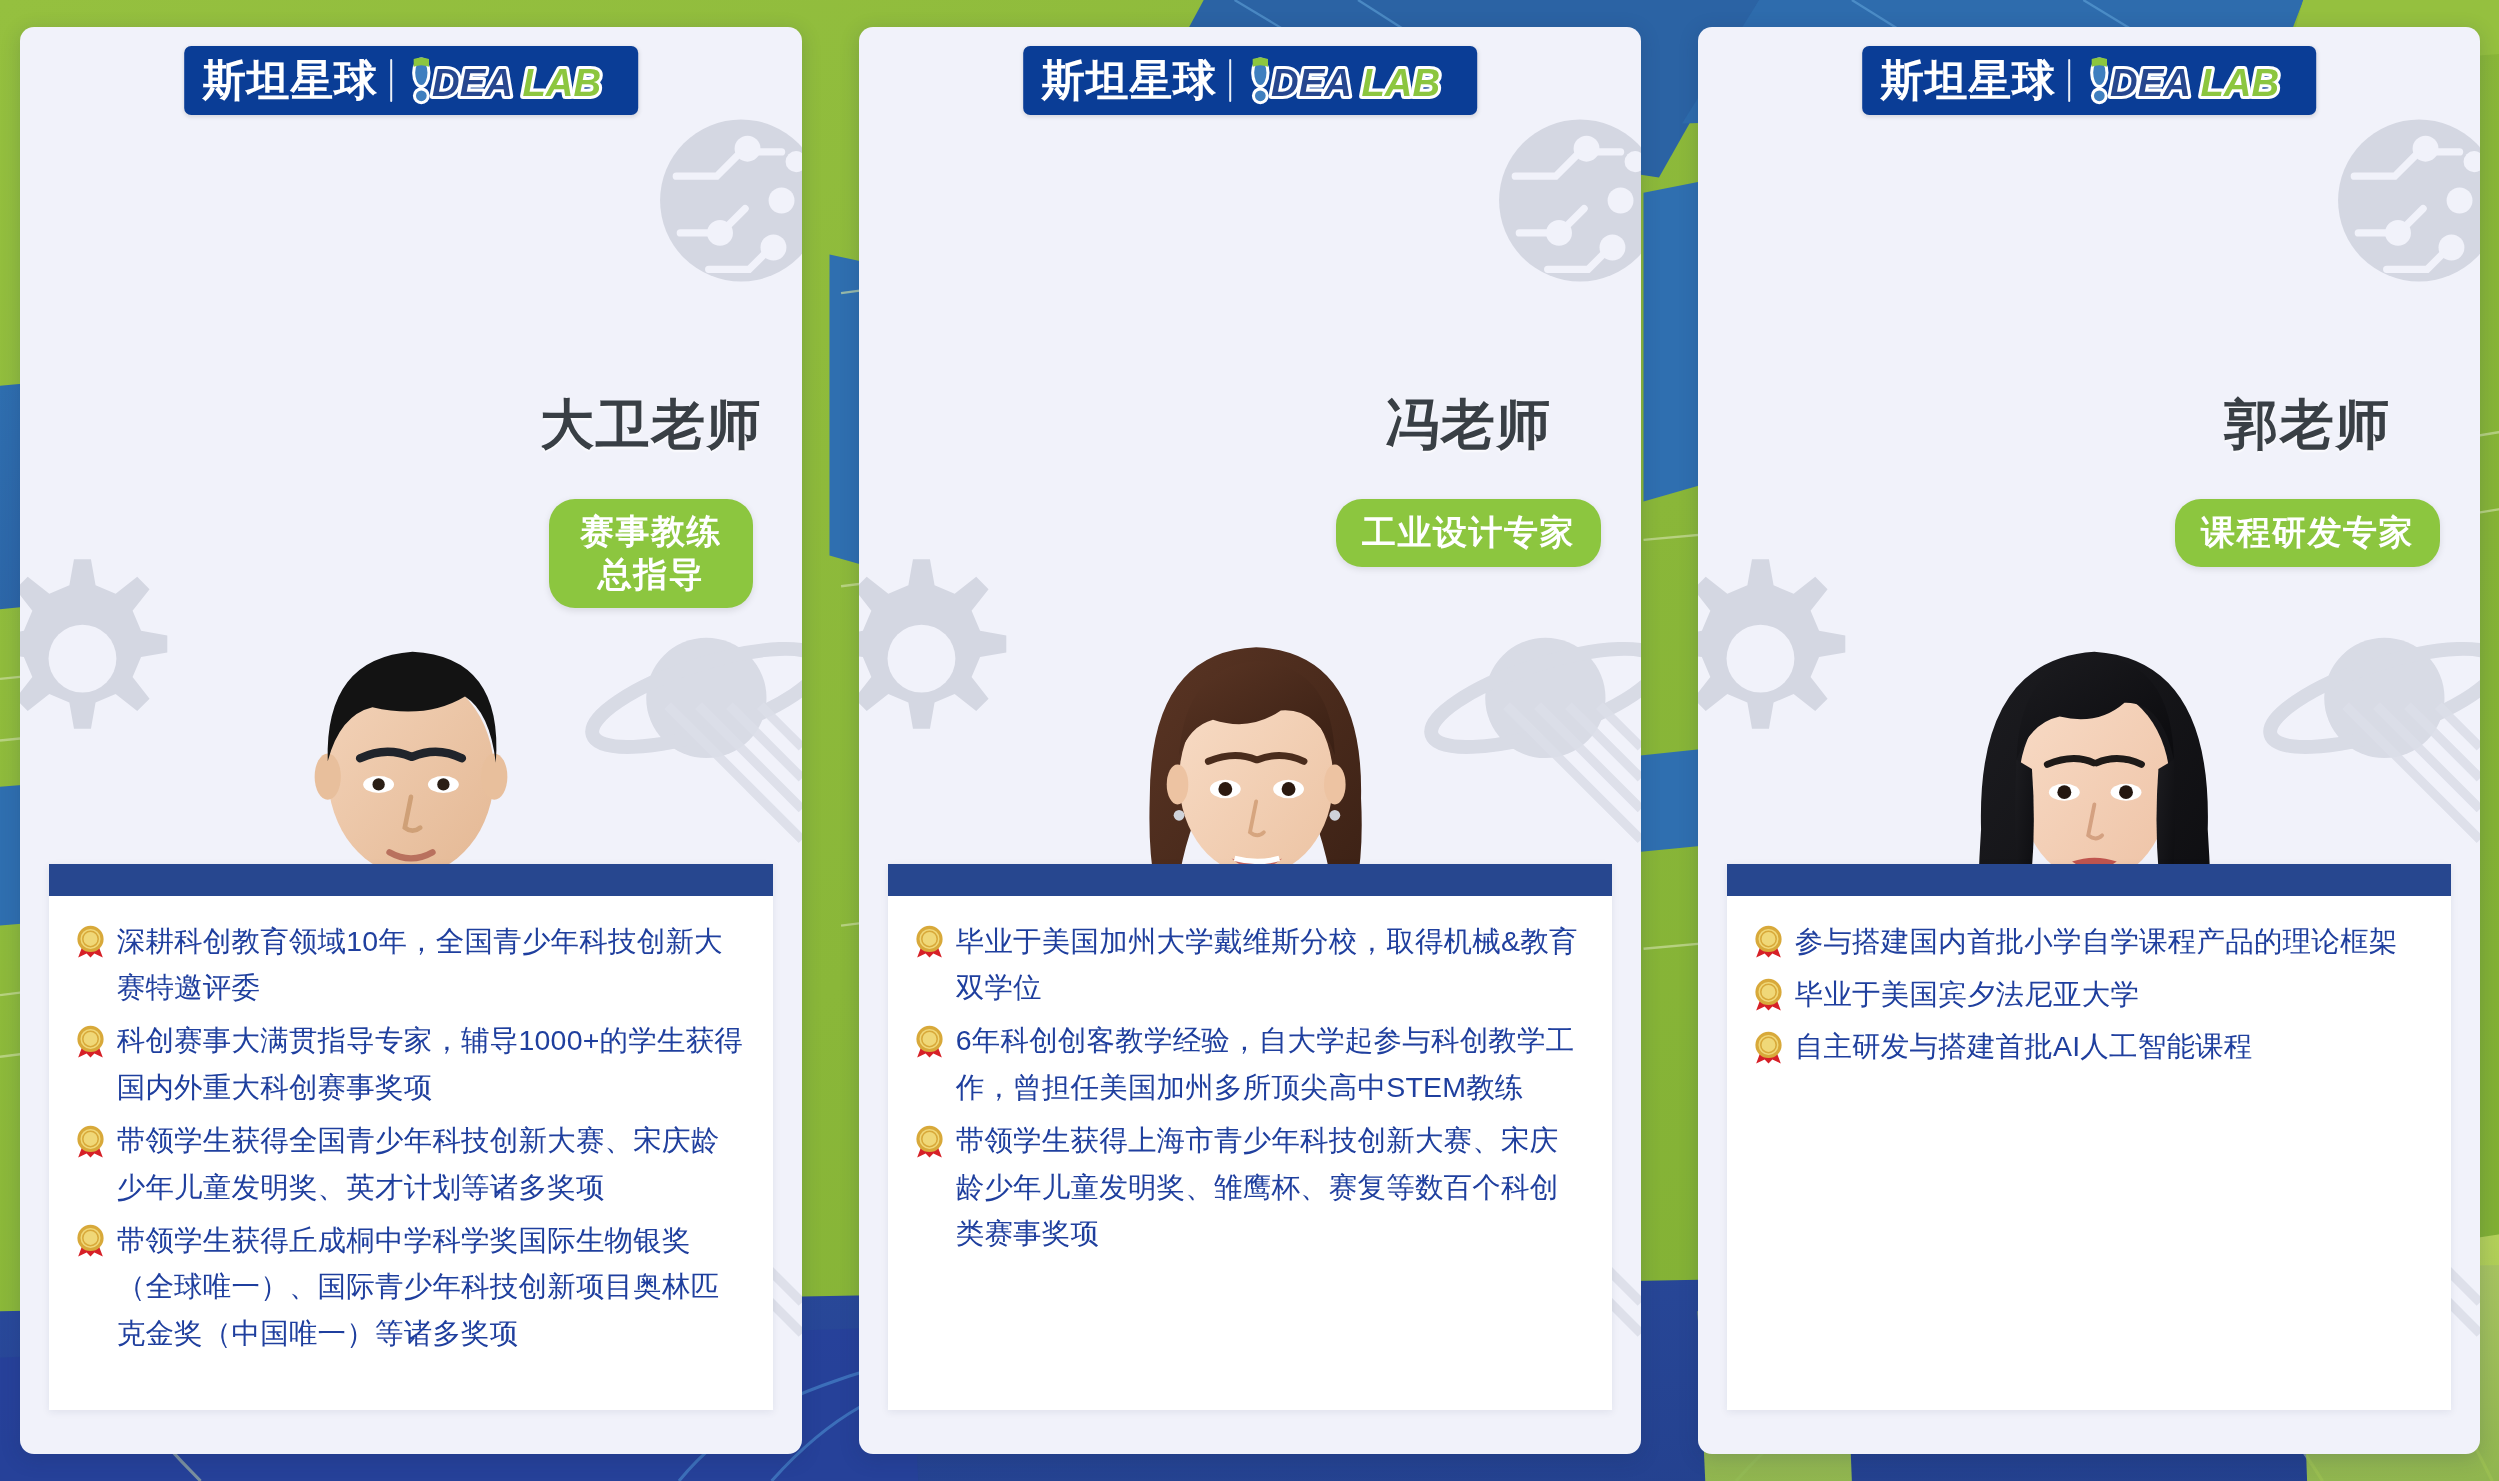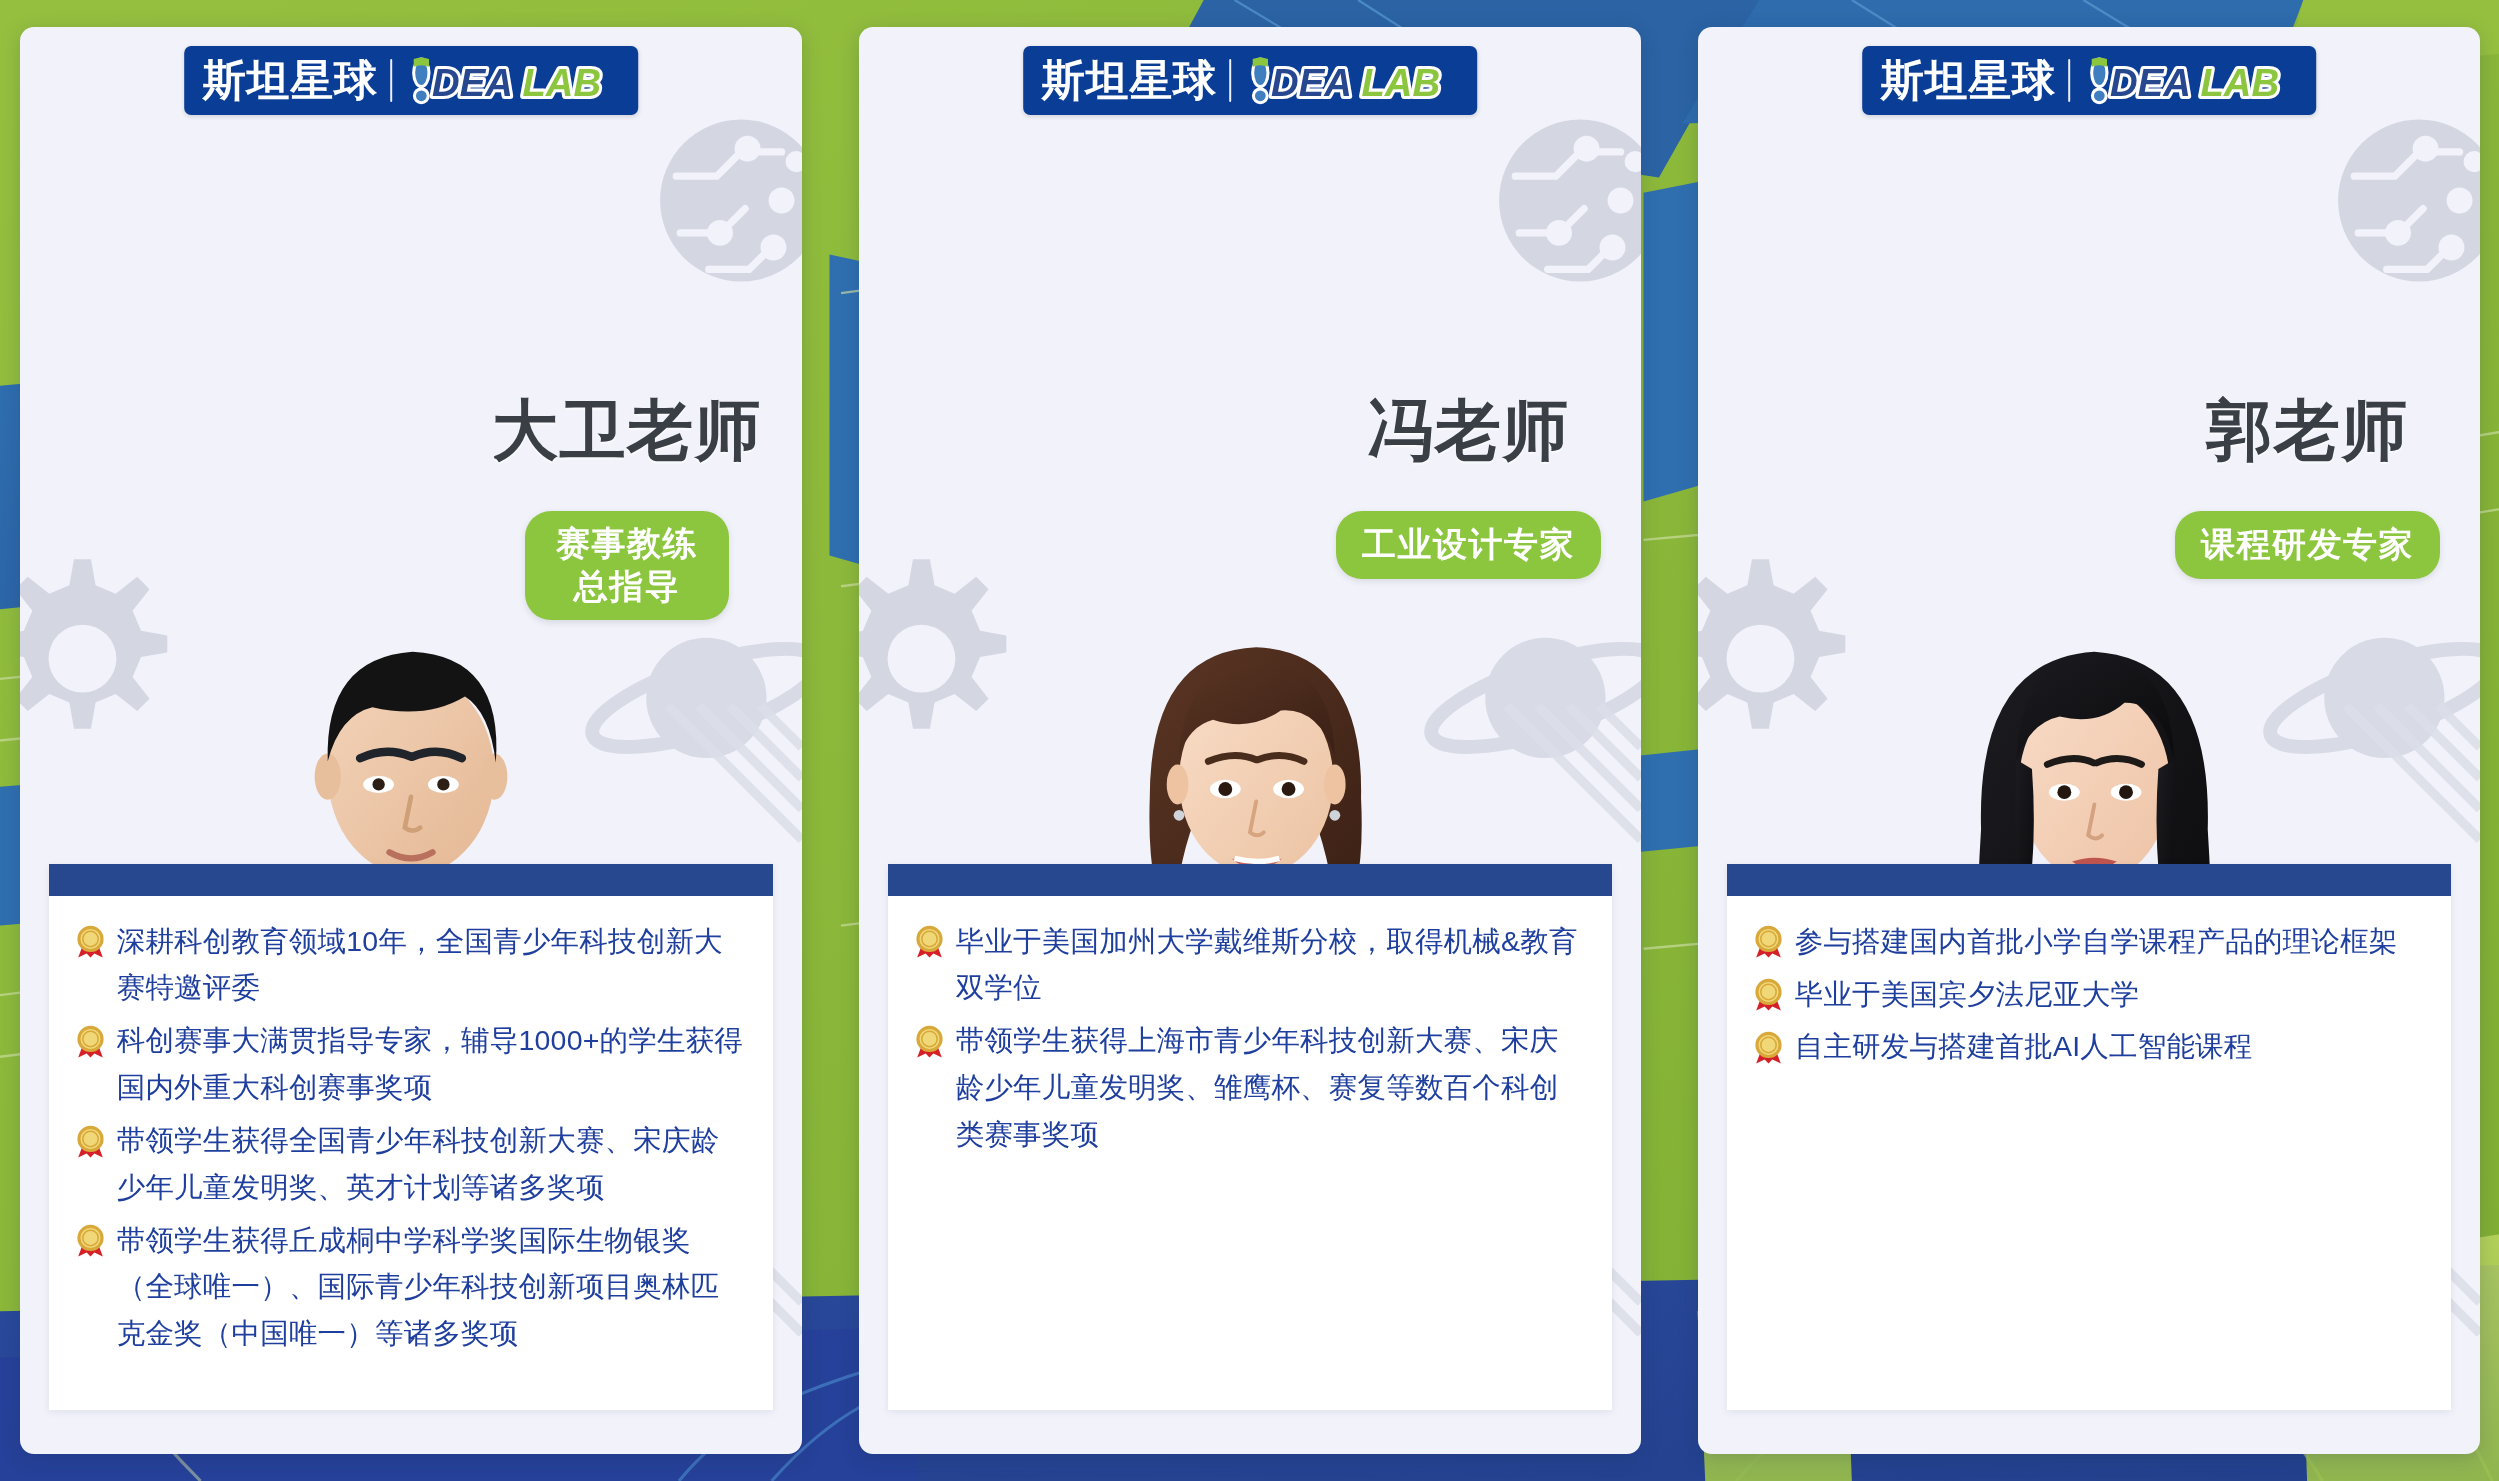--- a/index.html
+++ b/index.html
@@ -64,21 +64,21 @@
   }
   .portrait svg { display:block; width:100%; height:100%; }
 
   
   .name-block {
     position:absolute; z-index:7;
     right:40px; top:370px;
     text-align:center;
   }
   .teacher-name {
-    font-size:66px; font-weight:bold;
+    font-size:54px; font-weight:bold;
     color:#393f45; letter-spacing:1.5px;
     line-height:1; white-space:nowrap;
     text-shadow:0 1.5px 2.3px rgba(255,255,255,.8);
   }
   .badge {
     margin-top:48px;
     background:#8cc63f;
     color:#ffffff;
     border-radius:26px;
     font-size:34px; font-weight:bold;
@@ -503,20 +503,31 @@
         </div>
         <div class="bullet">
           <span class="medal">
             <svg viewBox="0 0 48 48">
                 <path d="M14 30 L8 46 L19 41 L24 46 L29 41 L40 46 L34 30Z" fill="#d62027"></path>
                 <circle cx="24" cy="22" r="17" fill="#d8a93a"></circle>
                 <circle cx="24" cy="22" r="13" fill="#f0d878"></circle>
                 <circle cx="24" cy="22" r="10" fill="none" stroke="#d8a93a" stroke-width="2"></circle>
               </svg>
           </span>
+          <span class="bullet-text">6年科创创客教学经验，自大学起参与科创教学工作，曾担任美国加州多所顶尖高中STEM教练</span>
+        </div>
+        <div class="bullet">
+          <span class="medal">
+            <svg viewBox="0 0 48 48">
+                <path d="M14 30 L8 46 L19 41 L24 46 L29 41 L40 46 L34 30Z" fill="#d62027"></path>
+                <circle cx="24" cy="22" r="17" fill="#d8a93a"></circle>
+                <circle cx="24" cy="22" r="13" fill="#f0d878"></circle>
+                <circle cx="24" cy="22" r="10" fill="none" stroke="#d8a93a" stroke-width="2"></circle>
+              </svg>
+          </span>
           <span class="bullet-text">带领学生获得上海市青少年科技创新大赛、宋庆龄少年儿童发明奖、雏鹰杯、赛复等数百个科创类赛事奖项</span>
         </div>
       </div>
     </div>
   </div>
 
   <div class="card">
     <svg class="card-art" viewBox="0 0 1014 1850" preserveAspectRatio="none">
       <g transform="translate(830,120) scale(1.05)">
         <circle cx="100" cy="100" r="100" fill="#d4d7e2"></circle>

